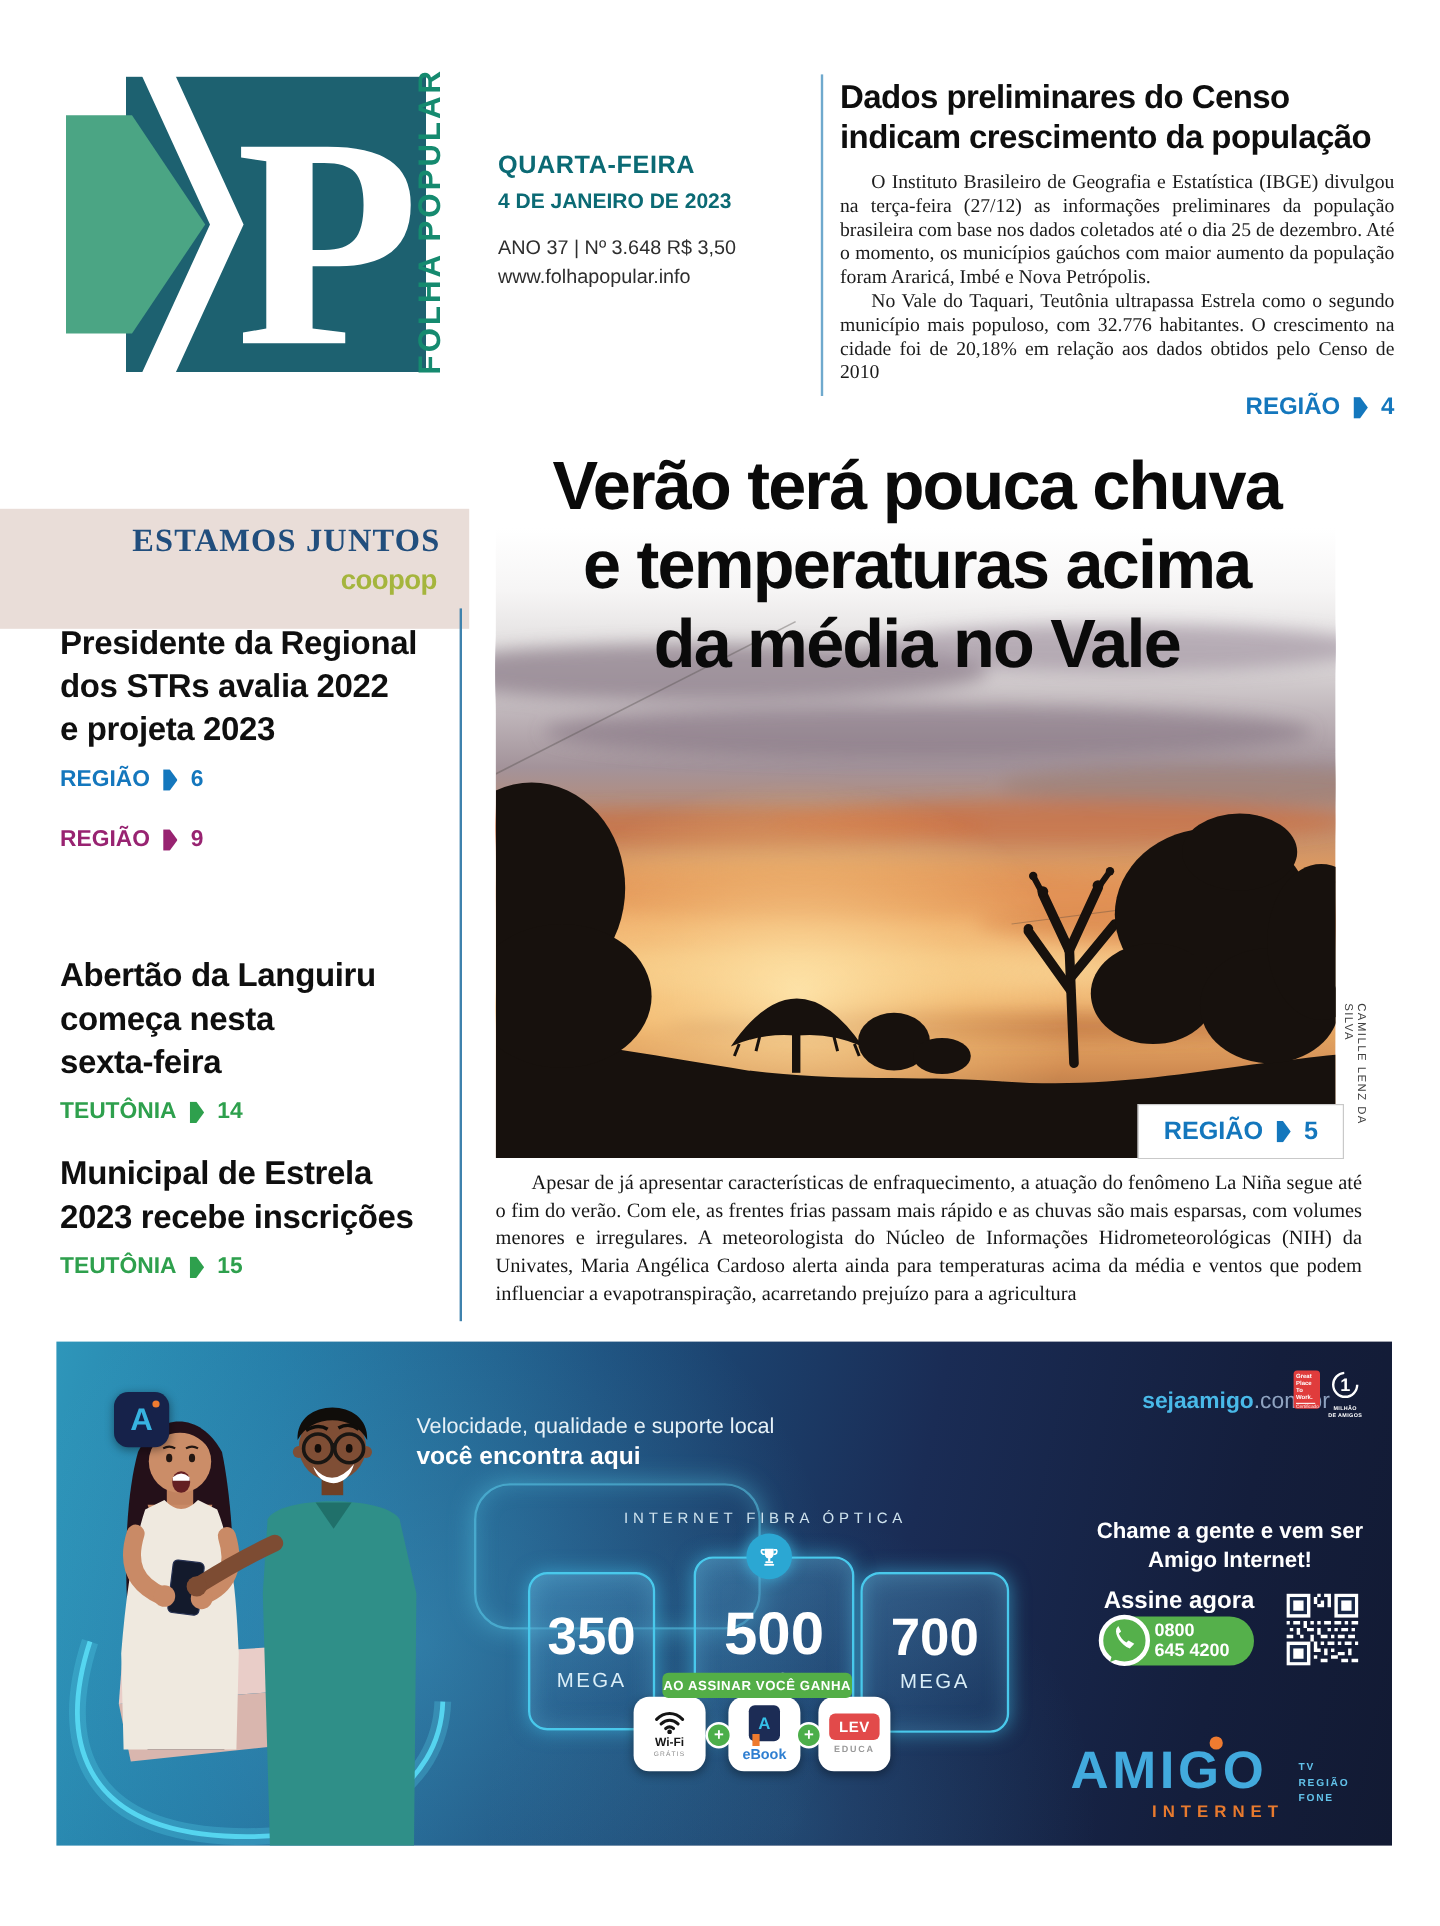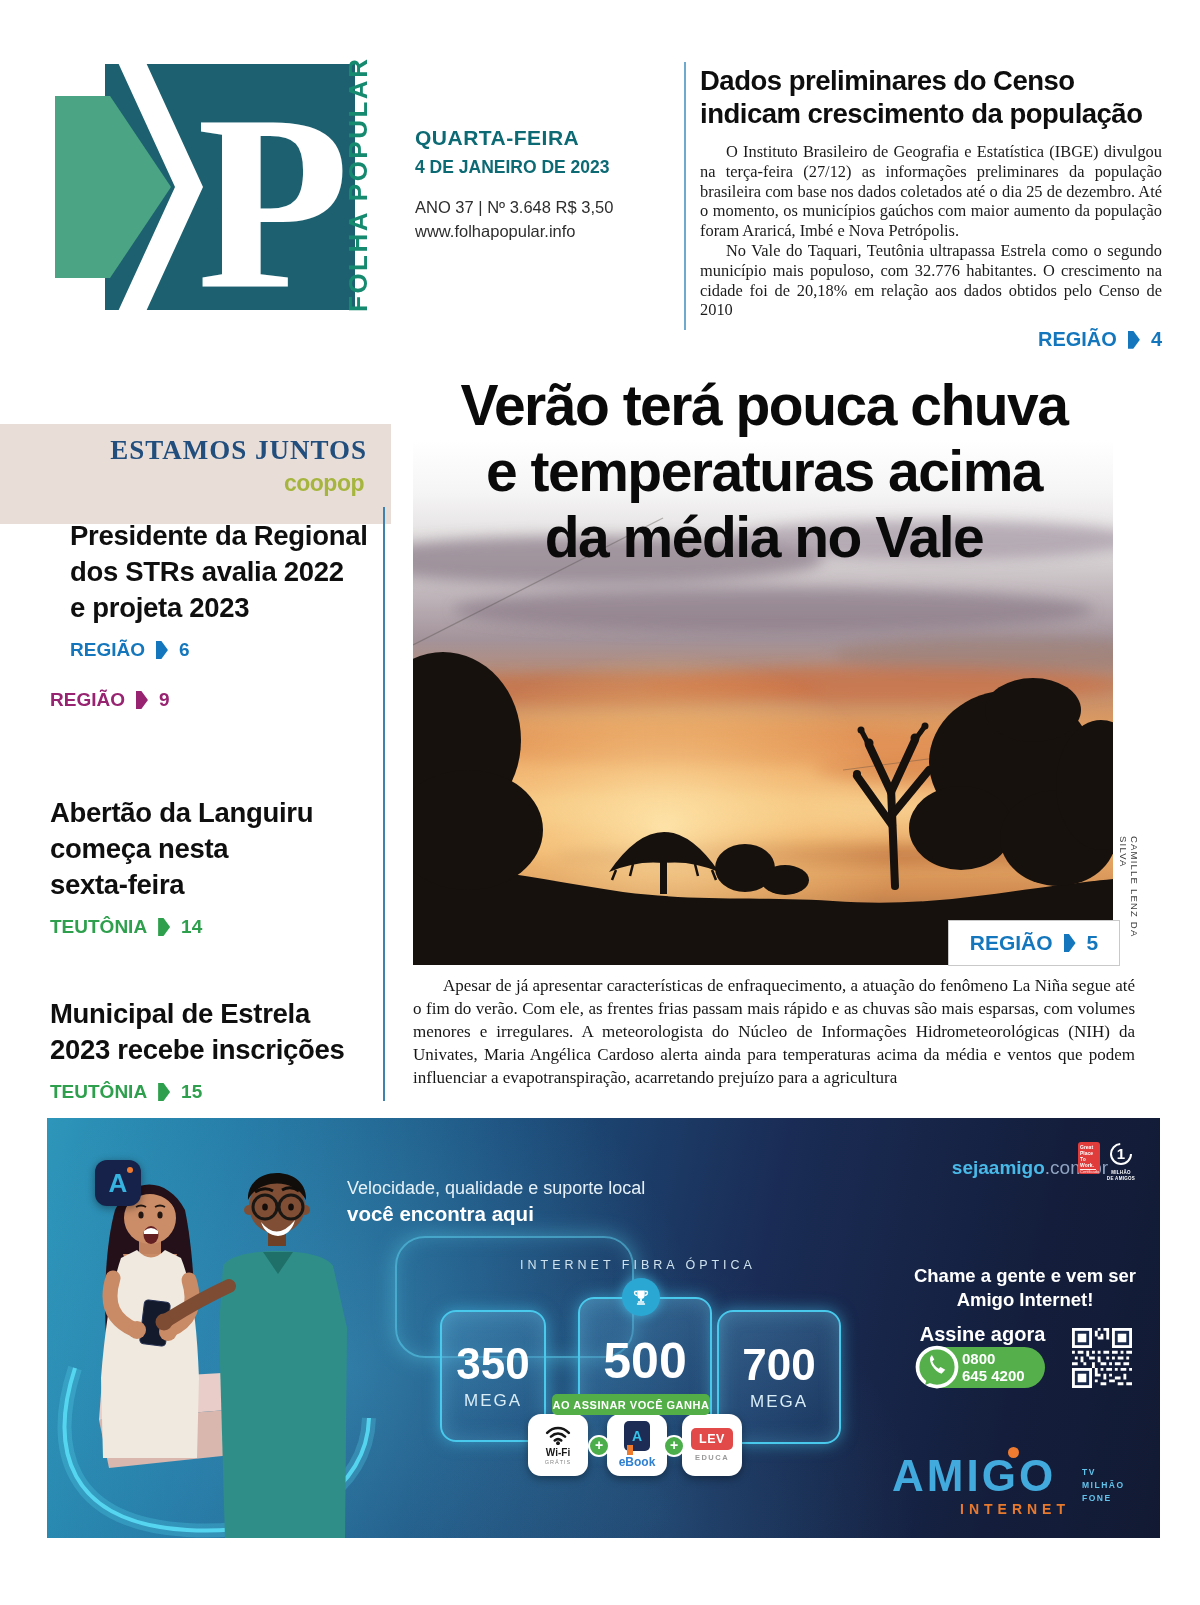--- a/index.html
+++ b/index.html
@@ -37,21 +37,21 @@
 
   
   .promo{position:absolute;left:0;top:424px;width:391px;height:100px;background:#e9ddd8;}
   .promo-title{position:absolute;right:24px;top:11px;font-family:"Liberation Serif",serif;
     font-weight:bold;font-size:27px;color:#214e7d;letter-spacing:1px;}
   .promo-brand{position:absolute;right:27px;top:46px;font-size:23px;font-weight:bold;
     color:#a5b53d;letter-spacing:-.5px;}
   .story{position:absolute;left:50px;width:332px;}
   .story h3{margin:0;font-size:27.5px;line-height:36px;font-weight:bold;color:#0f0f0f;letter-spacing:-.3px;}
   .story .tag{margin-top:13px;font-size:19px;}
-  #story1{top:518px;margin-left:20px;} #story2{top:676px;} #story3{top:795px;} #story4{top:996px;}
+  #story1{top:518px;} #story2{top:676px;} #story3{top:795px;} #story4{top:960px;}
 
   
   .main-headline{position:absolute;left:413px;top:372px;width:702px;margin:0;text-align:center;
     font-size:57px;line-height:66px;font-weight:bold;color:#0a0a0a;letter-spacing:-1.5px;z-index:3;}
   .photo-wrap{position:absolute;left:413px;top:440px;width:700px;height:525px;z-index:1;}
   .region5{position:absolute;left:948px;top:920px;width:170px;height:44px;background:#fff;
     border:1px solid #c9c9c9;display:flex;align-items:center;justify-content:center;z-index:4;}
   .region5 .tag{font-size:21px;}
   .photo-credit{position:absolute;left:1118px;top:836px;height:130px;writing-mode:vertical-rl;
     font-size:9.5px;letter-spacing:1.2px;color:#3d3d3d;z-index:4;}
@@ -456,21 +456,21 @@
           <rect x="2" y="16" width="3" height="3"></rect>
         <path d="M9 0h1v1H9zM11 0h2v1h-2zM8 1h1v2H8zM10 2h1v1h-1zM12 1h1v2h-1zM9 3h2v1H9zM12 3h1v1h-1zM0 8h1v1H0zM2 8h2v1H2zM5 8h1v2H5zM7 8h1v1H7zM9 8h1v1H9zM11 8h2v1h-2zM14 8h2v1h-2zM17 8h1v1h-1zM19 8h2v1h-2zM1 10h1v1H1zM3 10h1v2H3zM6 10h2v1H6zM9 10h1v2H9zM12 10h1v1h-1zM14 10h1v1h-1zM16 10h2v1h-2zM19 10h1v1h-1zM0 12h2v1H0zM4 12h1v1H4zM7 12h1v2H7zM10 12h2v1h-2zM13 12h1v1h-1zM15 12h2v1h-2zM18 12h2v1h-2zM8 14h1v2H8zM10 14h1v1h-1zM12 14h2v1h-2zM15 14h1v1h-1zM17 14h2v1h-2zM20 14h1v1h-1zM8 16h2v1H8zM11 16h1v2h-1zM13 16h1v1h-1zM15 17h2v1h-2zM18 16h1v2h-1zM8 18h1v1H8zM10 19h2v1h-2zM13 18h2v1h-2zM16 19h2v1h-2zM19 19h2v1h-2z"></path>
       </g>
     </svg>
 
     <div class="brand-block">
       <div class="brand-row">
         <span>AMIGO</span>
         <span class="brand-dot"></span>
         <div class="brand-services preline">TV
-MILHÃO
+REGIÃO
 FONE</div>
       </div>
       <div class="brand-sub">INTERNET</div>
     </div>
 
   </div>
 
 </div>
 
 </body></html>

